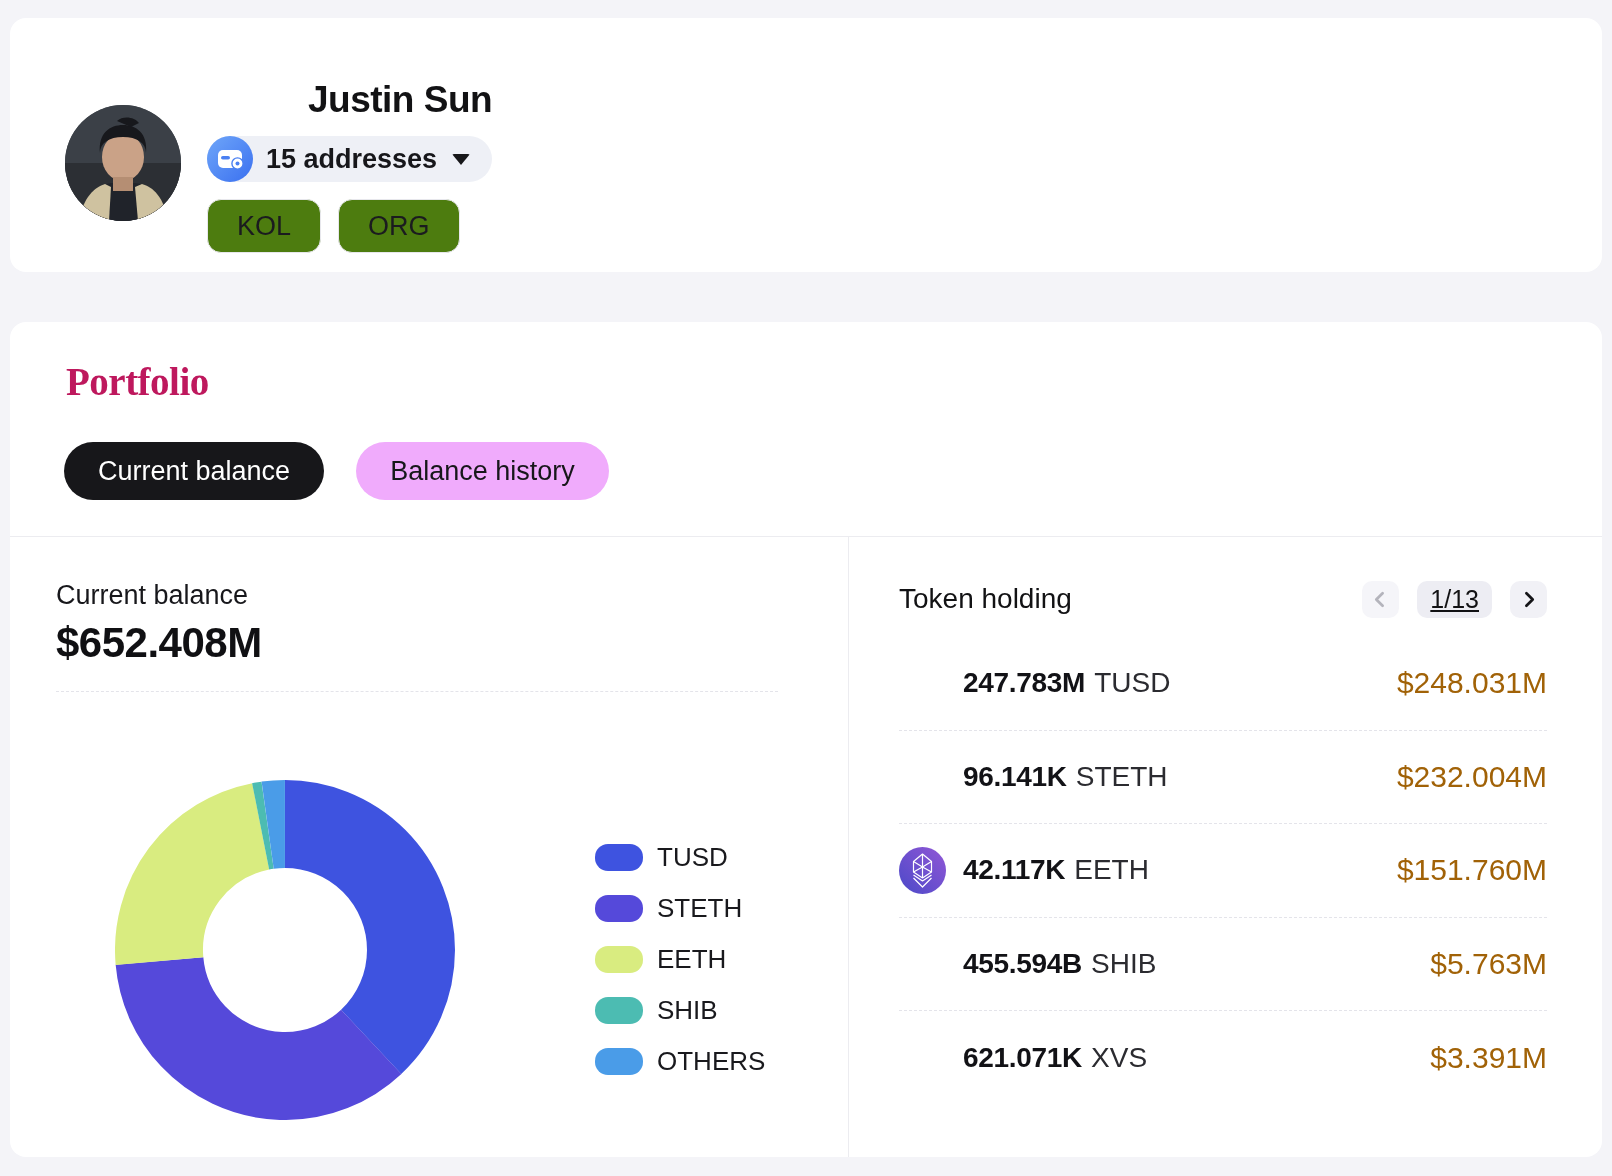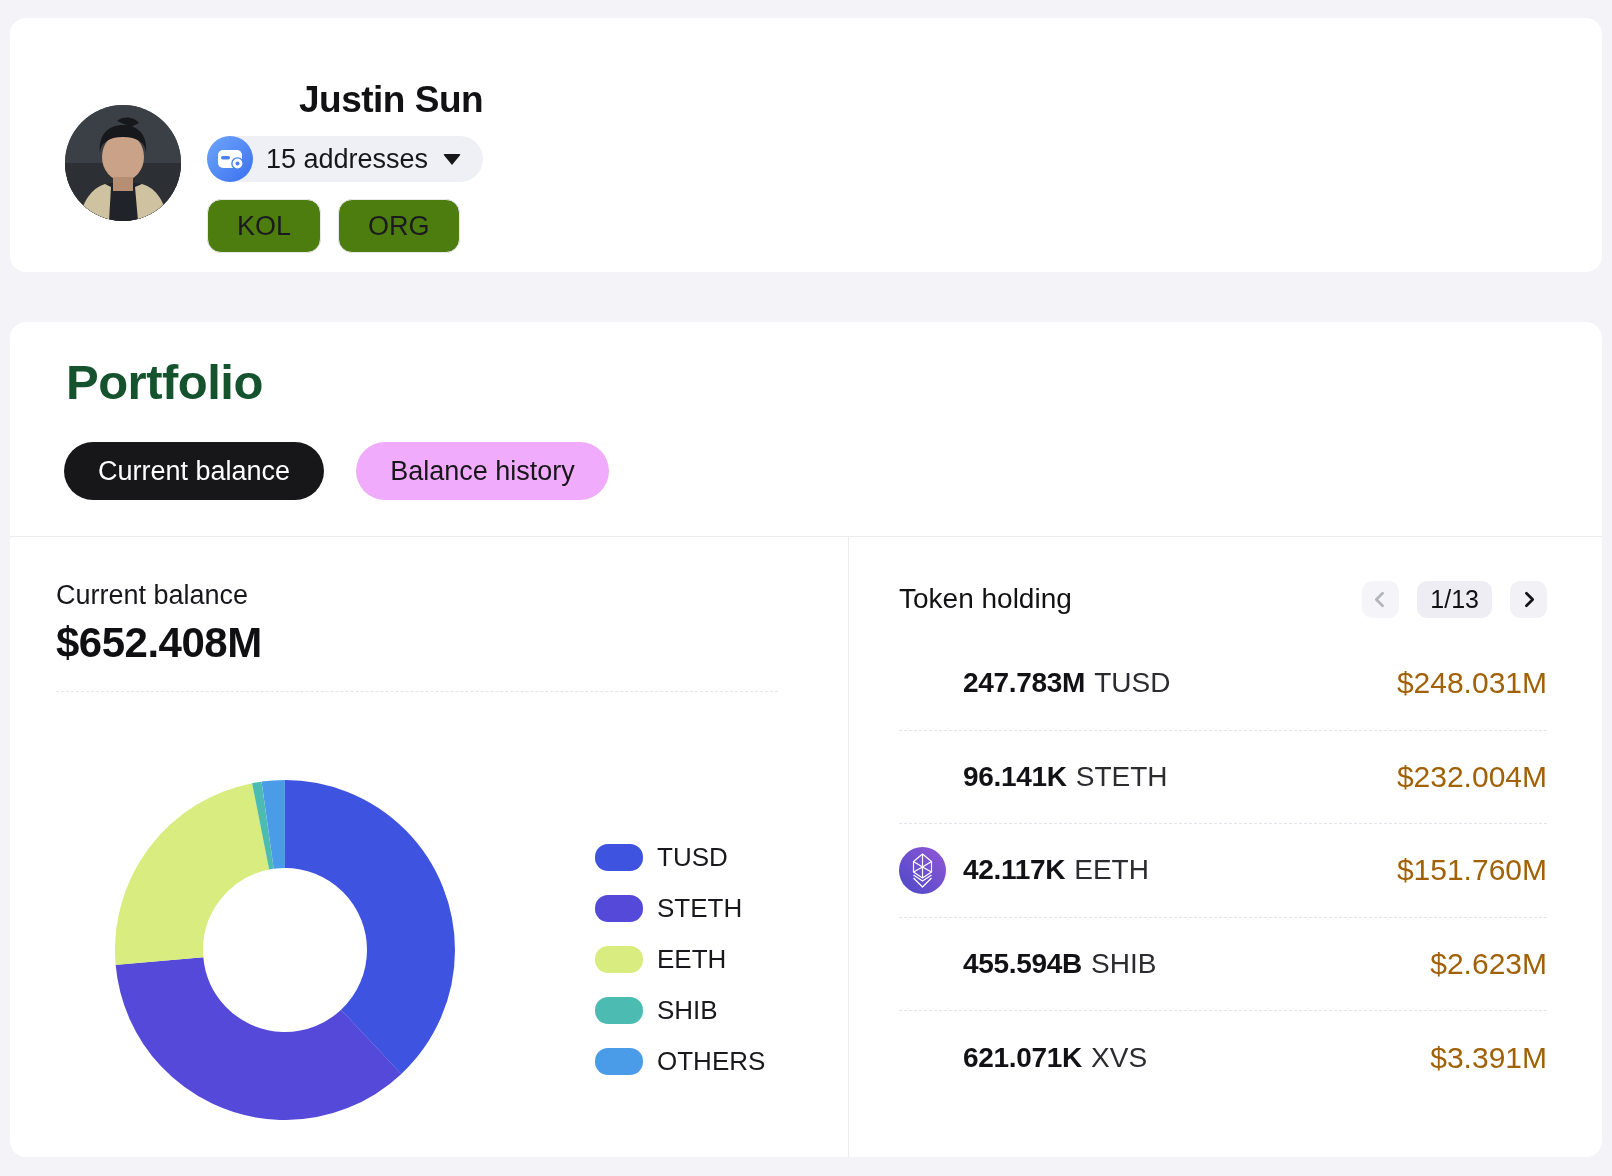--- a/index.html
+++ b/index.html
@@ -49,21 +49,21 @@
     background:#eef0f6;
     border-radius:23px;
     padding-right:22px;
     cursor:pointer;
   }
   .wallet-circle {
     width:46px; height:46px; border-radius:50%;
     background:linear-gradient(135deg,#6fa6f9 0%,#3a70f0 100%);
     display:flex; align-items:center; justify-content:center;
   }
-  .addresses-label { font-size:27px; color:#17171b; margin-left:13px; font-weight:400; }
+  .addresses-label { font-size:27px; color:#17171b; margin-left:13px; font-weight:700; }
   .caret-down {
     margin-left:15px;
     width:0; height:0;
     border-left:9px solid transparent;
     border-right:9px solid transparent;
     border-top:11px solid #17171a;
     border-radius:2px;
   }
   .badge-row { margin-top:17px; display:flex; gap:17px; }
   .badge {
@@ -79,25 +79,26 @@
 
   
   .portfolio-card {
     margin-top:50px;
     height:835px;
     display:flex;
     flex-direction:column;
   }
   .portfolio-head { padding:36px 0 0 56px; }
   .portfolio-title {
-    font-size:49px;
+    font-size:39px;
     font-weight:700;
     letter-spacing:-0.5px;
-    color:#14532d;
+    color:#be185d;
     line-height:48px;
+    font-family:Liberation Serif, serif;
   }
   .tabs { margin-top:36px; display:flex; gap:32px; margin-left:-2px; }
   .tab {
     height:58px;
     border-radius:29px;
     padding:0 34px;
     font-size:27px;
     display:flex; align-items:center;
     cursor:pointer;
     background:#f0abfc;
@@ -156,21 +157,21 @@
   }
   .pager-prev { background:#f5f5f9; }
   .pager-next { background:#f1f1f6; }
   .pager-count {
     height:37px;
     padding:0 13px;
     border-radius:10px;
     background:#ededf3;
     font-size:25px;
     color:#121214;
-    display:flex; align-items:center;
+    display:flex; align-items:center;text-decoration:underline;
   }
   .token-list { margin-top:16px; }
   .token-row {
     height:93.5px;
     display:flex; align-items:center;
     cursor:pointer;
   }
   .token-row:not(:last-child) { border-bottom:1.5px dashed #e4e4ea; }
   .token-icon-slot { width:47px; height:47px; margin-right:17px; flex:0 0 47px; }
   .token-icon {
@@ -330,21 +331,21 @@
           <span class="token-amount">42.117K</span>
           <span class="token-symbol">EETH</span>
           <span class="token-spacer"></span>
           <span class="token-value">$151.760M</span>
         </div>
         <div class="token-row">
           <span class="token-icon-slot"></span>
           <span class="token-amount">455.594B</span>
           <span class="token-symbol">SHIB</span>
           <span class="token-spacer"></span>
-          <span class="token-value">$2.623M</span>
+          <span class="token-value">$5.763M</span>
         </div>
         <div class="token-row">
           <span class="token-icon-slot"></span>
           <span class="token-amount">621.071K</span>
           <span class="token-symbol">XVS</span>
           <span class="token-spacer"></span>
           <span class="token-value">$3.391M</span>
         </div>
       </div>
     </div>

